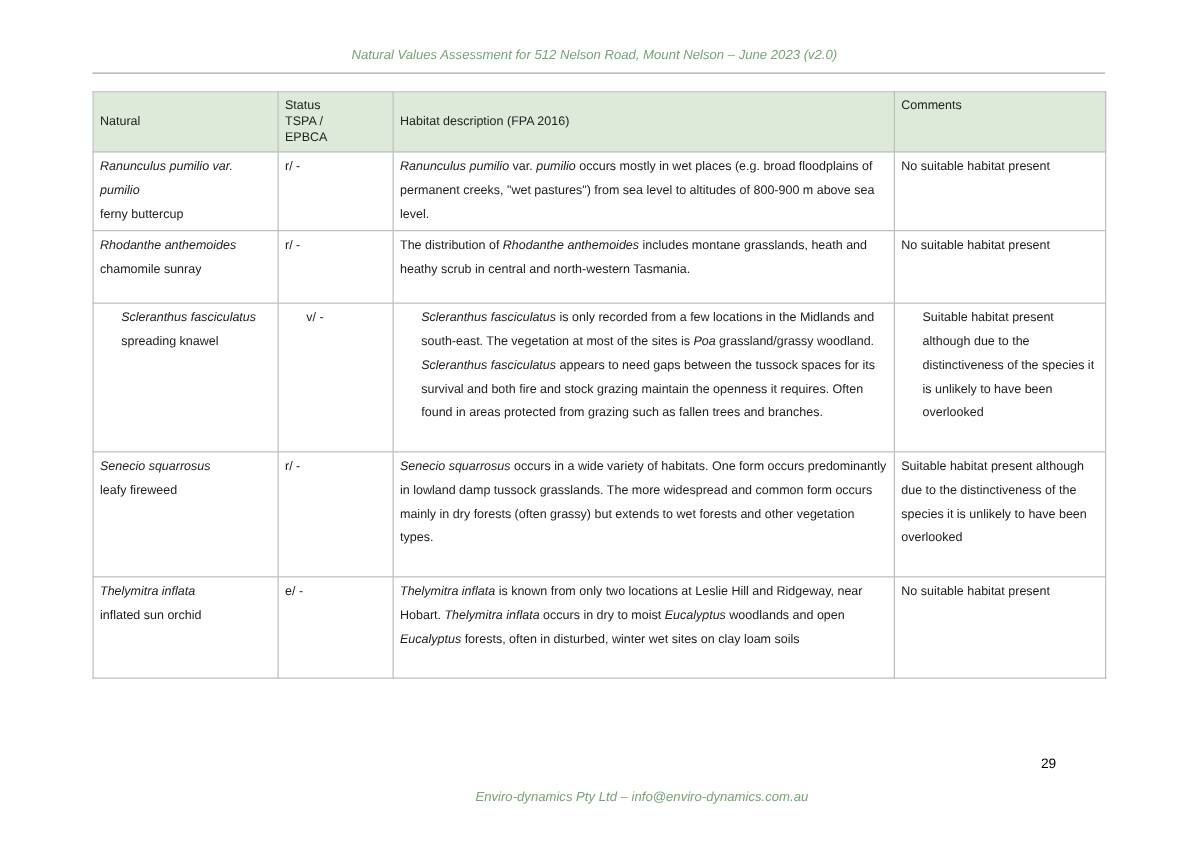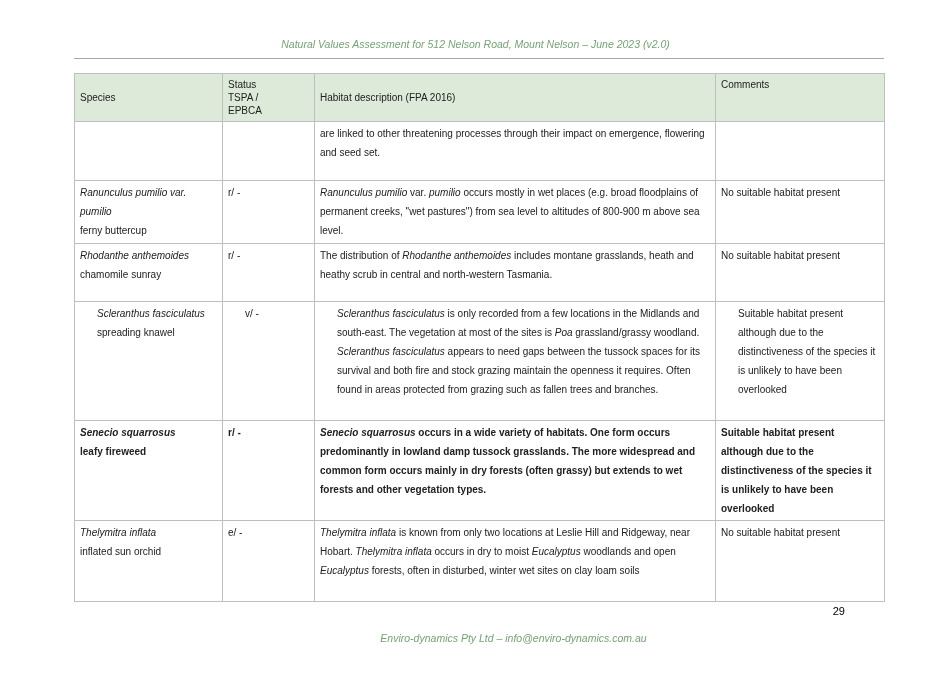--- a/index.html
+++ b/index.html
@@ -61,21 +61,21 @@
   .species-table thead th.th-comments{vertical-align:top;padding-top:4px;}
   .species-table tbody td{
     vertical-align:top;
     line-height:19px;
   }
   .sci{font-style:italic;}
   tr.rh0 td{height:54px;}
   tr.rh1 td{height:58px;}
   tr.rh2 td{height:53px;}
   tr.rh3 td{height:114px;padding-left:22px;}
-  tr.rh4 td{height:95px;font-weight:bold;}
+  tr.rh4 td{height:95px;}
   tr.rh5 td{height:76px;}
   .page-number{
     position:absolute;
     top:605px;left:0;width:845px;
     text-align:right;
     font-size:11px;
     color:#000;
   }
   .footer-company{
     position:absolute;
@@ -95,38 +95,29 @@
 
 <table class="species-table">
   <colgroup>
     <col class="c-species">
       <col class="c-status">
       <col class="c-habitat">
       <col class="c-comments">
   </colgroup>
   <thead>
     <tr>
-      <th class="th-species">Species</th>
+      <th class="th-species">Natural</th>
       <th class="th-status">Status
 TSPA /
 EPBCA</th>
       <th class="th-habitat">Habitat description (FPA 2016)</th>
       <th class="th-comments">Comments</th>
     </tr>
   </thead>
   <tbody>
-    <tr class="rh0">
-      <td>
-        <div class="sci"></div>
-        <div></div>
-      </td>
-      <td></td>
-      <td><span>are linked to other threatening processes through their impact on emergence, flowering and seed set.</span></td>
-      <td></td>
-    </tr>
     <tr class="rh1">
       <td>
         <div class="sci">Ranunculus pumilio var. pumilio</div>
         <div>ferny buttercup</div>
       </td>
       <td>r/ -</td>
       <td><i>Ranunculus pumilio</i><span> var. </span><i>pumilio</i><span> occurs mostly in wet places (e.g. broad floodplains of permanent creeks, "wet pastures") from sea level to altitudes of 800-900 m above sea level.</span></td>
       <td>No suitable habitat present</td>
     </tr>
     <tr class="rh2">

